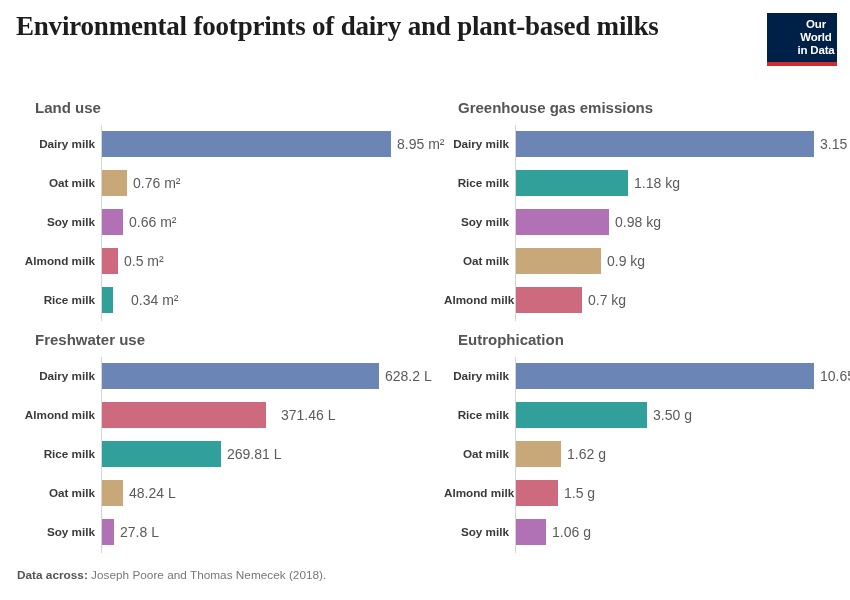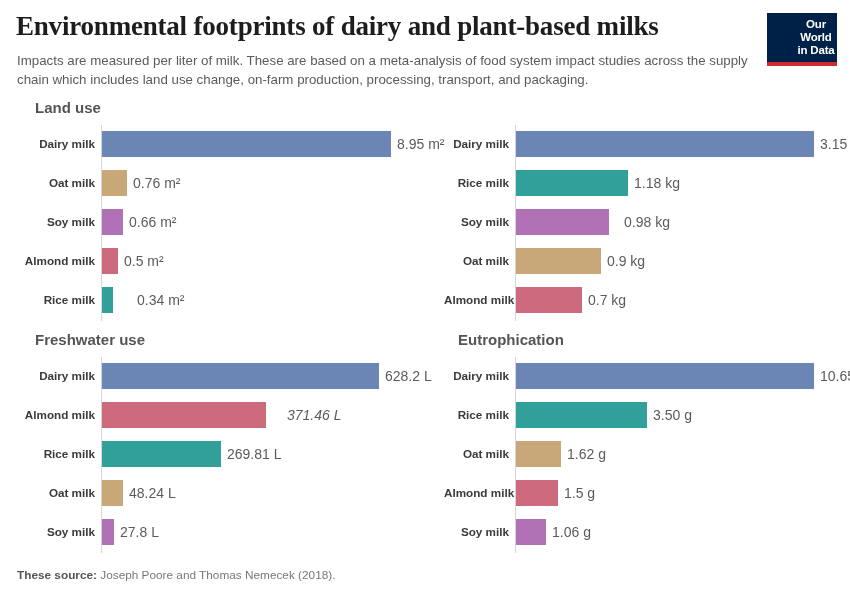--- a/index.html
+++ b/index.html
@@ -176,21 +176,20 @@
     font-size: 11.8px;
     color: #888888;
     white-space: nowrap;
   }
 </style>
 </head>
 <body>
 
 <div class="header">
   <div class="title">Environmental footprints of dairy and plant-based milks</div>
-  <div class="subtitle">Impacts are measured per liter of milk. These are based on a meta-analysis of food system impact studies across the supply chain which includes land use change, on-farm production, processing, transport, and packaging.</div>
   <div class="owid-logo">
     <span class="l1">Our World</span>
     <span class="l2">in Data</span>
   </div>
 </div>
 
 <div class="panels" id="panels">
     <div class="panel panel-0">
       <div class="panel-title">Land use</div>
       <div class="plot">
@@ -211,41 +210,42 @@
           <div class="bar-value" style="left: 108px;">0.66 m²</div>
         </div>
         <div class="row" style="top: 123px;">
           <div class="row-label">Almond milk</div>
           <div class="bar" style="width: 16px; background: rgb(205, 106, 125);"></div>
           <div class="bar-value" style="left: 103px;">0.5 m²</div>
         </div>
         <div class="row" style="top: 162px;">
           <div class="row-label">Rice milk</div>
           <div class="bar" style="width: 11px; background: rgb(49, 160, 154);"></div>
-          <div class="bar-value" style="left: 116px;">0.34 m²</div>
+          <div class="bar-value" style="left: 110px;">0.34 m²</div>
         </div>
       </div>
     </div>
     <div class="panel panel-1">
+      <div class="panel-title">Greenhouse gas emissions</div>
       <div class="plot">
         <div class="axis-line"></div>
         <div class="row" style="top: 6px;">
           <div class="row-label">Dairy milk</div>
           <div class="bar" style="width: 298px; background: rgb(107, 133, 181);"></div>
           <div class="bar-value" style="left: 376px;">3.15 kg</div>
         </div>
         <div class="row" style="top: 45px;">
           <div class="row-label">Rice milk</div>
           <div class="bar" style="width: 112px; background: rgb(49, 160, 154);"></div>
           <div class="bar-value" style="left: 190px;">1.18 kg</div>
         </div>
         <div class="row" style="top: 84px;">
           <div class="row-label">Soy milk</div>
           <div class="bar" style="width: 93px; background: rgb(177, 114, 181);"></div>
-          <div class="bar-value" style="left: 180px;">0.98 kg</div>
+          <div class="bar-value" style="left: 171px;">0.98 kg</div>
         </div>
         <div class="row" style="top: 123px;">
           <div class="row-label">Oat milk</div>
           <div class="bar" style="width: 85px; background: rgb(200, 168, 120);"></div>
           <div class="bar-value" style="left: 163px;">0.9 kg</div>
         </div>
         <div class="row" style="top: 162px;">
           <div class="row-label">Almond milk</div>
           <div class="bar" style="width: 66px; background: rgb(205, 106, 125);"></div>
           <div class="bar-value" style="left: 144px;">0.7 kg</div>
@@ -257,21 +257,21 @@
       <div class="plot">
         <div class="axis-line"></div>
         <div class="row" style="top: 6px;">
           <div class="row-label">Dairy milk</div>
           <div class="bar" style="width: 277px; background: rgb(107, 133, 181);"></div>
           <div class="bar-value" style="left: 364px;">628.2 L</div>
         </div>
         <div class="row" style="top: 45px;">
           <div class="row-label">Almond milk</div>
           <div class="bar" style="width: 164px; background: rgb(205, 106, 125);"></div>
-          <div class="bar-value" style="left: 266px; font-style: italic;">371.46 L</div>
+          <div class="bar-value" style="left: 260px;">371.46 L</div>
         </div>
         <div class="row" style="top: 84px;">
           <div class="row-label">Rice milk</div>
           <div class="bar" style="width: 119px; background: rgb(49, 160, 154);"></div>
           <div class="bar-value" style="left: 206px;">269.81 L</div>
         </div>
         <div class="row" style="top: 123px;">
           <div class="row-label">Oat milk</div>
           <div class="bar" style="width: 21px; background: rgb(200, 168, 120);"></div>
           <div class="bar-value" style="left: 108px;">48.24 L</div>
@@ -310,14 +310,14 @@
         <div class="row" style="top: 162px;">
           <div class="row-label">Soy milk</div>
           <div class="bar" style="width: 30px; background: rgb(177, 114, 181);"></div>
           <div class="bar-value" style="left: 108px;">1.06 g</div>
         </div>
       </div>
     </div>
   </div>
 
 <div class="footer">
-  <div class="footer-left"><b>These source:</b> <span>Joseph Poore and Thomas Nemecek (2018).</span></div>
+  <div class="footer-left"><b>Data across:</b> <span>Joseph Poore and Thomas Nemecek (2018).</span></div>
 </div>
 
 </body></html>

